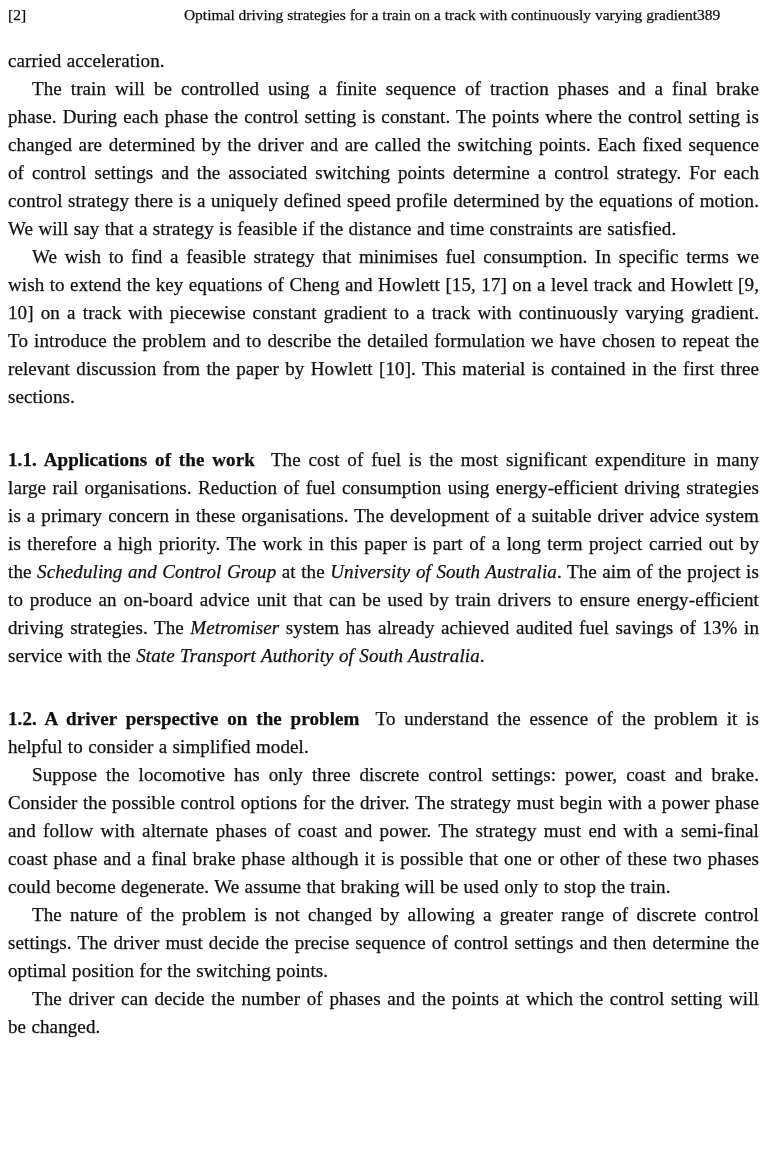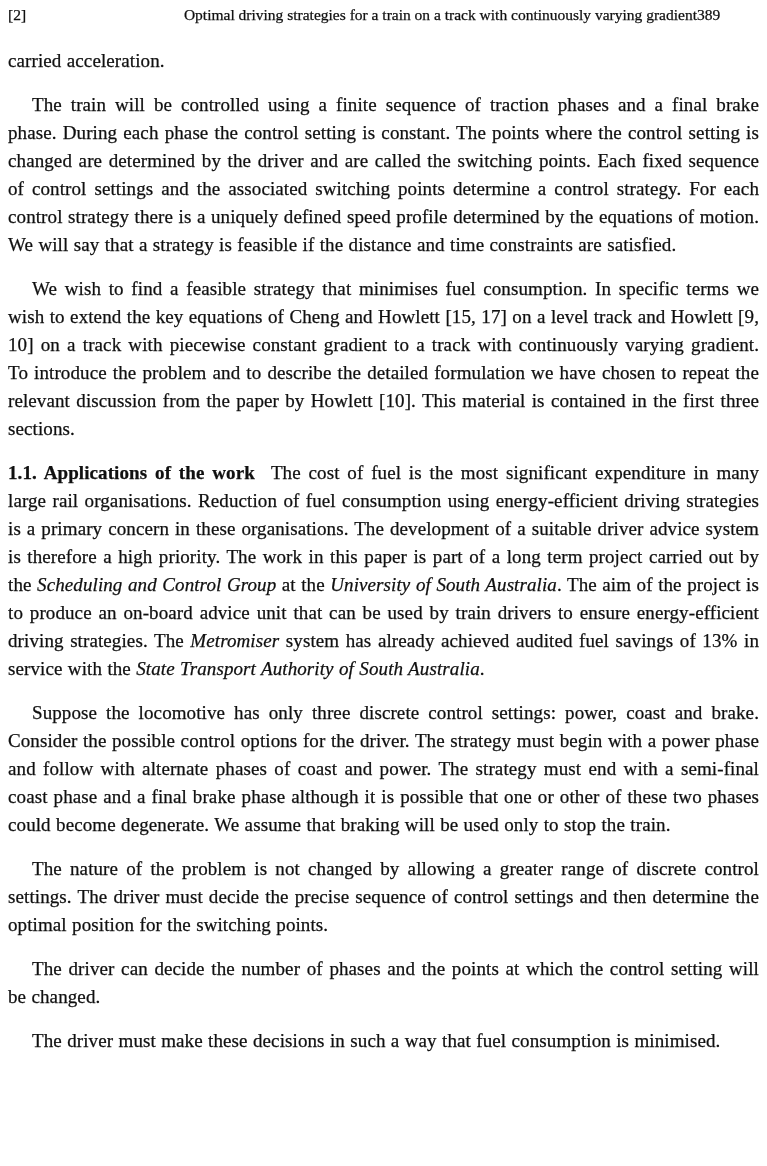--- a/index.html
+++ b/index.html
@@ -45,24 +45,23 @@
   .page-body p.para {
     margin: 0;
     font-size: 19px;
     line-height: 28px;
     text-align: justify;
     letter-spacing: 0.1px;
     word-spacing: 0.5px;
   }
   .page-body p.para.indent {
     text-indent: 24px;
-    margin-top: 16px;
   }
   .page-body p.para.space-before {
-    margin-top: 16px;
+    margin-top: 35px;
   }
   .run-heading {
     font-weight: bold;
     margin-right: 16px;
   }
   em {
     font-style: italic;
   }
 </style>
 </head>
@@ -72,18 +71,18 @@
   <div class="page-header">
     <span class="ref">[2]</span>
     <span class="running-title">Optimal driving strategies for a train on a track with continuously varying gradient</span>
     <span class="page-num">389</span>
   </div>
   <div class="page-body">
       <p class="para"><span>carried acceleration.</span></p>
       <p class="para indent"><span>The train will be controlled using a finite sequence of traction phases and a final brake phase. During each phase the control setting is constant. The points where the control setting is changed are determined by the driver and are called the switching points. Each fixed sequence of control settings and the associated switching points determine a control strategy. For each control strategy there is a uniquely defined speed profile determined by the equations of motion. We will say that a strategy is feasible if the distance and time constraints are satisfied.</span></p>
       <p class="para indent"><span>We wish to find a feasible strategy that minimises fuel consumption. In specific terms we wish to extend the key equations of Cheng and Howlett [15, 17] on a level track and Howlett [9, 10] on a track with piecewise constant gradient to a track with continuously varying gradient. To introduce the problem and to describe the detailed formulation we have chosen to repeat the relevant discussion from the paper by Howlett [10]. This material is contained in the first three sections.</span></p>
       <p class="para space-before"><span class="run-heading">1.1. Applications of the work</span><span>The cost of fuel is the most significant expenditure in many large rail organisations. Reduction of fuel consumption using energy-efficient driving strategies is a primary concern in these organisations. The development of a suitable driver advice system is therefore a high priority. The work in this paper is part of a long term project carried out by the </span><em>Scheduling and Control Group</em><span> at the </span><em>University of South Australia</em><span>. The aim of the project is to produce an on-board advice unit that can be used by train drivers to ensure energy-efficient driving strategies. The </span><em>Metromiser</em><span> system has already achieved audited fuel savings of 13% in service with the </span><em>State Transport Authority of South Australia</em><span>.</span></p>
+      <p class="para space-before"><span class="run-heading">1.2. A driver perspective on the problem</span><span>To understand the essence of the problem it is helpful to consider a simplified model.</span></p>
       <p class="para indent"><span>Suppose the locomotive has only three discrete control settings: power, coast and brake. Consider the possible control options for the driver. The strategy must begin with a power phase and follow with alternate phases of coast and power. The strategy must end with a semi-final coast phase and a final brake phase although it is possible that one or other of these two phases could become degenerate. We assume that braking will be used only to stop the train.</span></p>
       <p class="para indent"><span>The nature of the problem is not changed by allowing a greater range of discrete control settings. The driver must decide the precise sequence of control settings and then determine the optimal position for the switching points.</span></p>
       <p class="para indent"><span>The driver can decide the number of phases and the points at which the control setting will be changed.</span></p>
-      <p class="para indent"><span>The driver must make these decisions in such a way that fuel consumption is minimised.</span></p>
     </div>
 </div>
 
 </body></html>

